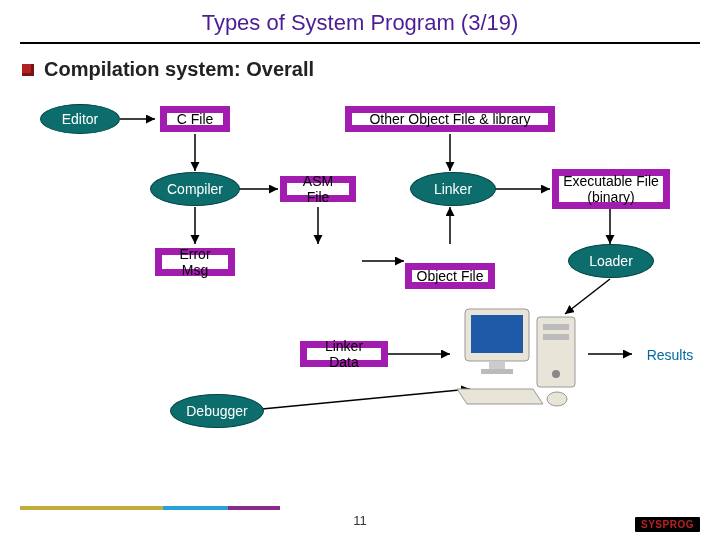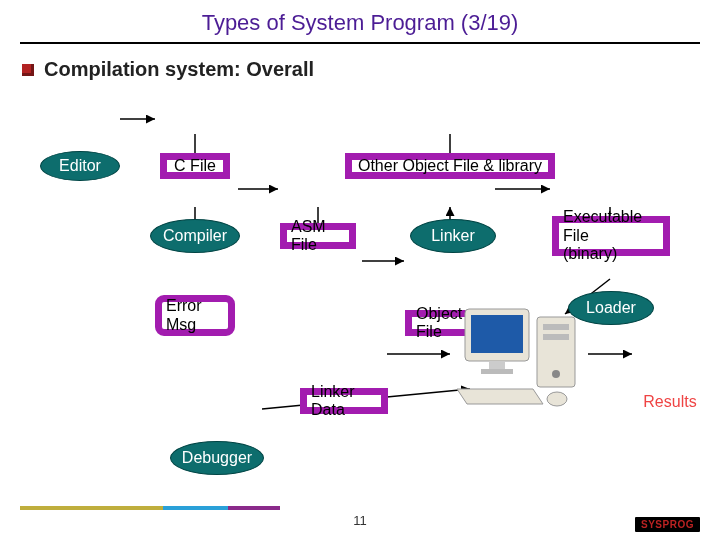--- a/index.html
+++ b/index.html
@@ -48,39 +48,38 @@
   .canvas {
     position: relative;
     width: 720px;
     height: 370px;
   }
   .node {
     position: absolute;
     display: flex;
     align-items: center;
     justify-content: center;
-    font-size: 16px;
-    text-align: left;
+    font-size: 14px;
+    text-align: center;
     line-height: 1.15;
-    margin-top: 47px;
   }
   .ellipse {
     border-radius: 50%;
     background: #0d6d6d;
     color: #fff;
     border: 1px solid #044;
   }
   .box {
     background: #fff;
     border: 7px solid #a21caf;
     color: #000;
     padding: 2px 4px;
   }
   .plain {
-    color: #ef4444;
+    color: #0369a1;
     background: transparent;
   }
   svg.arrows {
     position: absolute;
     left: 0; top: 0;
     width: 720px; height: 370px;
     pointer-events: none;
   }
   .footer-slide-num {
     position: absolute;
@@ -171,21 +170,21 @@
   <div class="node ellipse" style="left:40px; top:5px; width:80px; height:30px;">Editor</div>
   <div class="node box" style="left:160px; top:7px; width:70px; height:26px;">C File</div>
   <div class="node box" style="left:345px; top:7px; width:210px; height:26px;">Other Object File &amp; library</div>
 
   <div class="node ellipse" style="left:150px; top:73px; width:90px; height:34px;">Compiler</div>
   <div class="node box" style="left:280px; top:77px; width:76px; height:26px;">ASM File</div>
   <div class="node ellipse" style="left:410px; top:73px; width:86px; height:34px;">Linker</div>
   <div class="node box" style="left:552px; top:70px; width:118px; height:40px; white-space:pre-line;">Executable File
 (binary)</div>
 
-  <div class="node box" style="left:155px; top:149px; width:80px; height:41px;border-radius:9px;">Error Msg</div>
+  <div class="node box" style="left:155px; top:149px; width:80px; height:28px;">Error Msg</div>
   <div class="node box" style="left:405px; top:164px; width:90px; height:26px;">Object File</div>
   <div class="node ellipse" style="left:568px; top:145px; width:86px; height:34px;">Loader</div>
 
   <div class="node box" style="left:300px; top:242px; width:88px; height:26px;">Linker Data</div>
   <div class="node plain" style="left:635px; top:245px; width:70px; height:22px;">Results</div>
 
   <div class="computer-img" style="left:455px; top:200px;">
     <svg viewBox="0 0 130 110" width="130" height="110">
 
       <rect x="82" y="18" width="38" height="70" rx="3" fill="#e8e4d8" stroke="#999"></rect>

